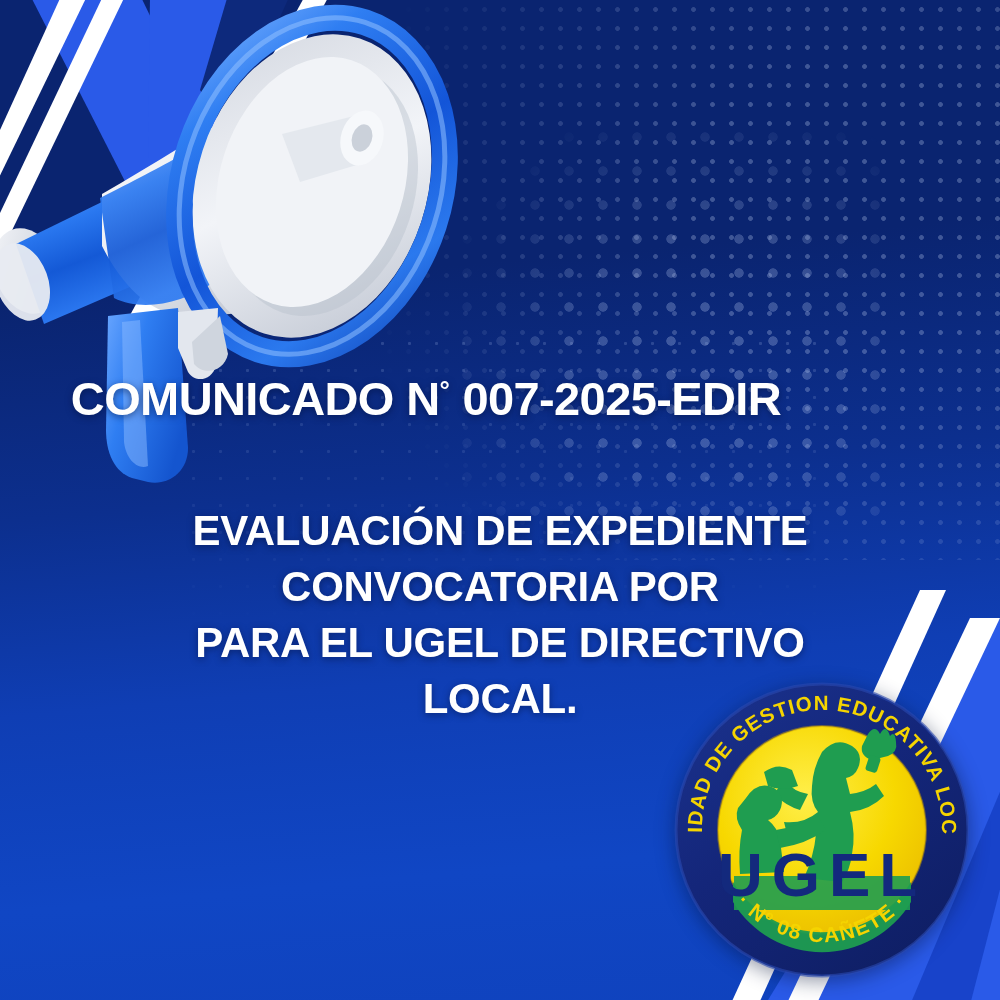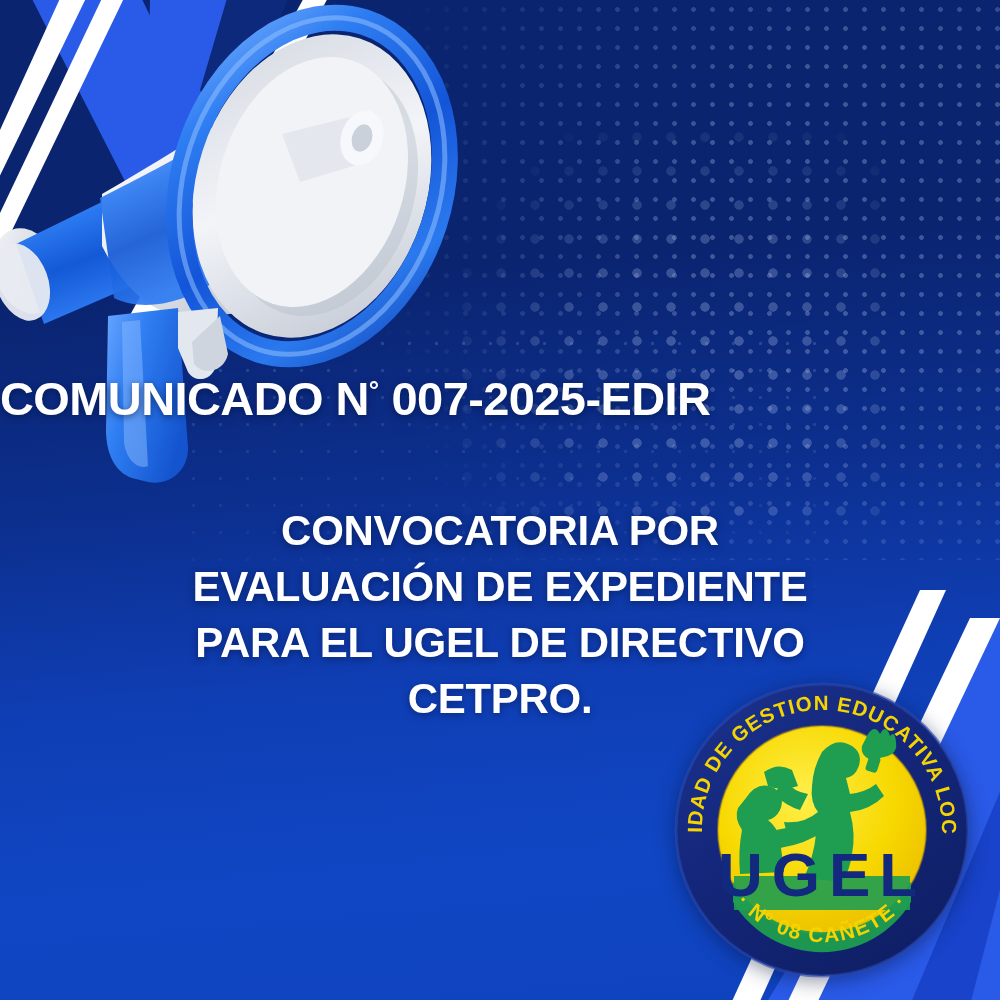--- a/index.html
+++ b/index.html
@@ -78,20 +78,21 @@
     height: 520px;
     pointer-events: none;
   }
 
   
   .headline {
     position: absolute;
     left: 0;
     top: 374px;
     width: 852px;
+    text-align: center;
     font-size: 47px;
     font-weight: bold;
     color: #ffffff;
     letter-spacing: -0.6px;
     line-height: 1.05;
     text-shadow: 0 2px 7px rgba(4, 16, 58, 0.55);
     white-space: nowrap;
   }
   .headline .deg {
     font-size: 0.55em;
@@ -221,24 +222,24 @@
     <path d="M210 356 L238 330 L246 368 C 242 386, 222 390, 212 378 Z" fill="#cfd5de"></path>
 
     <path d="M140 336 L158 334 L166 480 C 156 484, 144 474, 142 456 Z" fill="#8ab9ff" opacity="0.5"></path>
   </svg>
 
   <div class="headline">
     <span>COMUNICADO N</span><span class="deg">°</span><span> 007-2025-EDIR</span>
   </div>
 
   <div class="body-text">
+    <span class="line">EVALUACIÓN DE EXPEDIENTE</span>
     <span class="line">CONVOCATORIA POR</span>
-    <span class="line">EVALUACIÓN DE EXPEDIENTE</span>
     <span class="line">PARA EL UGEL DE DIRECTIVO</span>
-    <span class="line">CETPRO.</span>
+    <span class="line">LOCAL.</span>
   </div>
 
   <svg id="seal" viewBox="0 0 300 300">
     <defs>
       <path id="arcTop" d="M 30 150 A 120 120 0 0 1 270 150"></path>
       <path id="arcBottom" d="M 38 150 A 112 112 0 0 0 262 150"></path>
       <radialGradient id="discG" cx="0.42" cy="0.34" r="0.78">
         <stop offset="0%" stop-color="#ffef4a"></stop>
         <stop offset="55%" stop-color="#f7d800"></stop>
         <stop offset="100%" stop-color="#e8b800"></stop>

